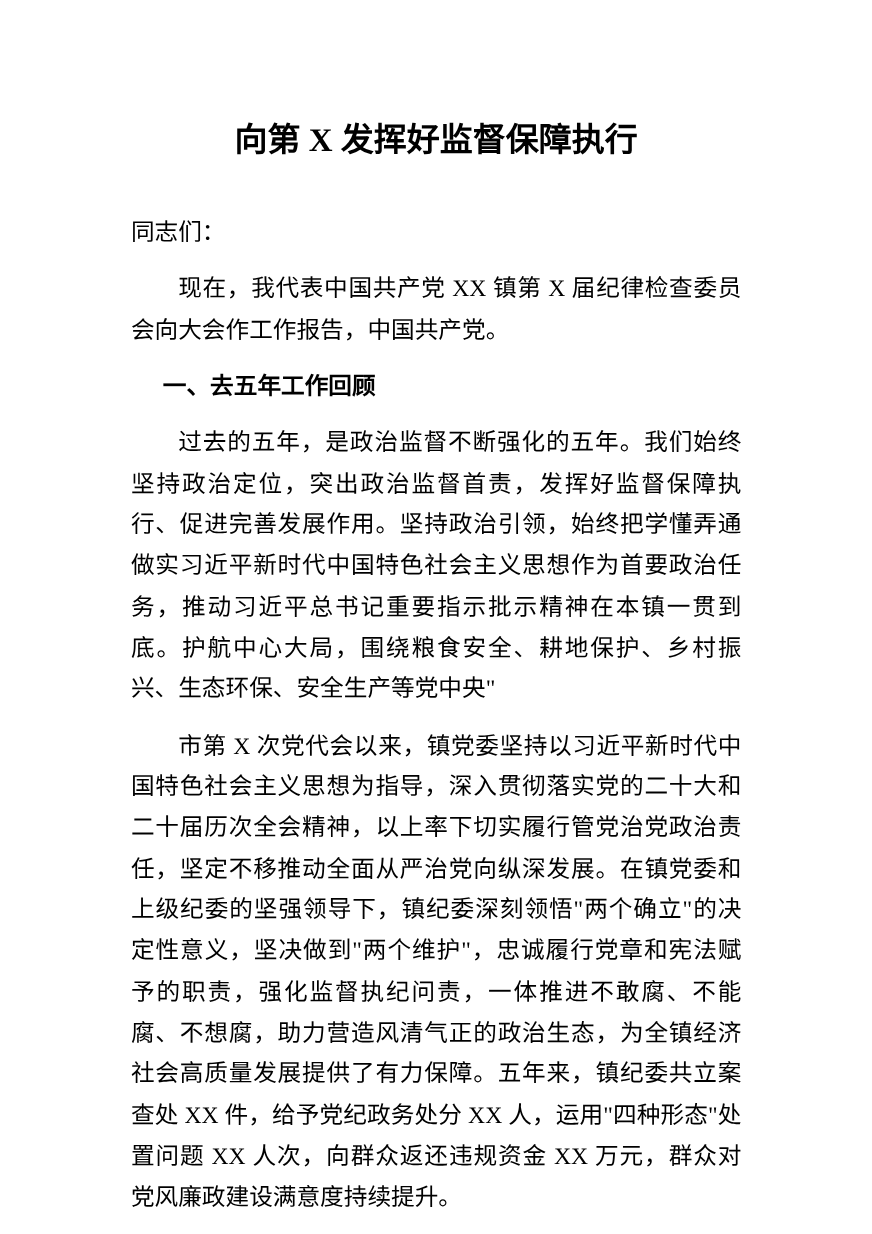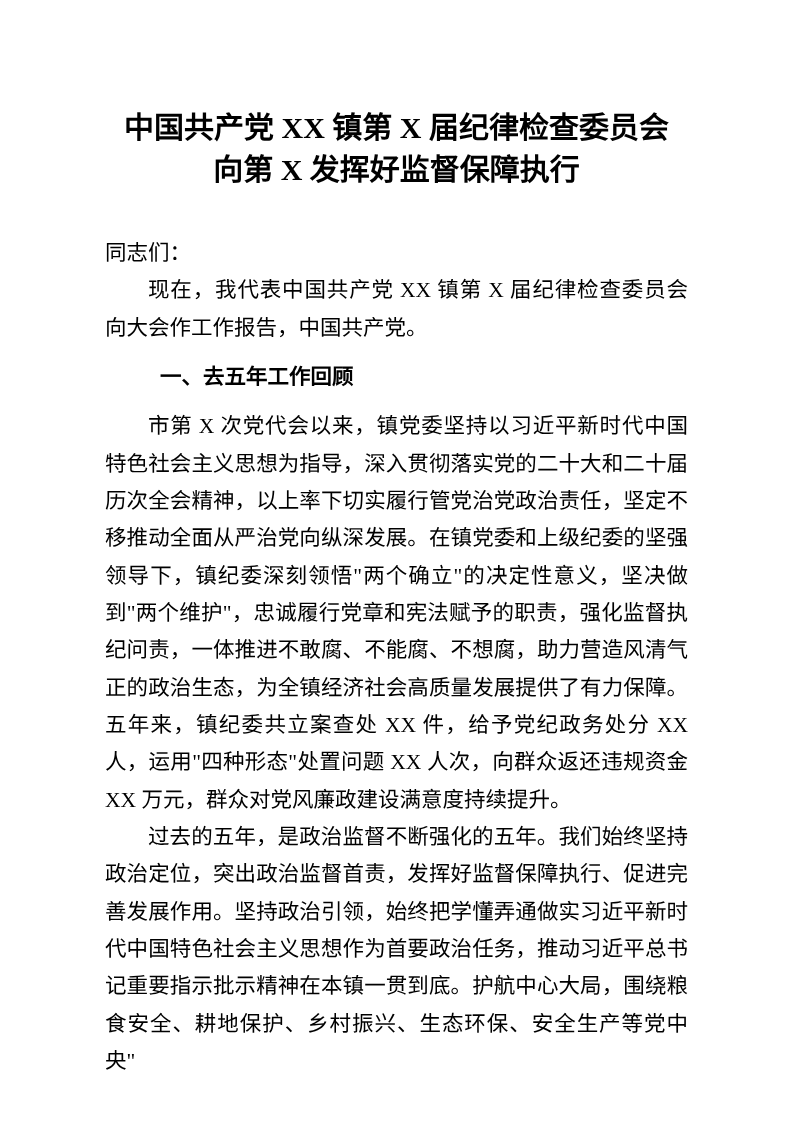--- a/index.html
+++ b/index.html
@@ -27,51 +27,50 @@
     text-align: center;
   }
   .title-line { display: block; }
   .doc-body {
     font-family: "Liberation Serif", "DejaVu Serif", serif;
     font-size: 21.5px;
     line-height: 37.33px;
     text-align: justify;
   }
   .doc-body p {
-    margin: 0;
+    margin: 14px;
   }
   .salutation {
     text-indent: 0;
   }
   .para {
     text-indent: 43px; 
   }
   .section-heading {
-    margin: 12px;
+    margin: 0;
     font-family: "Liberation Sans", "DejaVu Sans", sans-serif;
     font-weight: bold;
     font-size: 21.5px;
     line-height: 37.33px;
     text-indent: 43px;
     text-align: left;
   }
 </style>
 </head>
 <body>
 
 <div class="page">
   <h1 class="doc-title">
-    <span class="title-line">中国共产党 XX 镇第 X 届纪律检查委员会</span>
     <span class="title-line">向第 X 发挥好监督保障执行</span>
   </h1>
 
   <div class="doc-body">
     <p class="salutation">同志们：</p>
 
     <p class="para">现在，我代表中国共产党 XX 镇第 X 届纪律检查委员会向大会作工作报告，中国共产党。</p>
 
     <h2 class="section-heading">一、去五年工作回顾</h2>
 
+    <p class="para">过去的五年，是政治监督不断强化的五年。我们始终坚持政治定位，突出政治监督首责，发挥好监督保障执行、促进完善发展作用。坚持政治引领，始终把学懂弄通做实习近平新时代中国特色社会主义思想作为首要政治任务，推动习近平总书记重要指示批示精神在本镇一贯到底。护航中心大局，围绕粮食安全、耕地保护、乡村振兴、生态环保、安全生产等党中央"</p>
+
     <p class="para">市第 X 次党代会以来，镇党委坚持以习近平新时代中国特色社会主义思想为指导，深入贯彻落实党的二十大和二十届历次全会精神，以上率下切实履行管党治党政治责任，坚定不移推动全面从严治党向纵深发展。在镇党委和上级纪委的坚强领导下，镇纪委深刻领悟"两个确立"的决定性意义，坚决做到"两个维护"，忠诚履行党章和宪法赋予的职责，强化监督执纪问责，一体推进不敢腐、不能腐、不想腐，助力营造风清气正的政治生态，为全镇经济社会高质量发展提供了有力保障。五年来，镇纪委共立案查处 XX 件，给予党纪政务处分 XX 人，运用"四种形态"处置问题 XX 人次，向群众返还违规资金 XX 万元，群众对党风廉政建设满意度持续提升。</p>
-
-    <p class="para">过去的五年，是政治监督不断强化的五年。我们始终坚持政治定位，突出政治监督首责，发挥好监督保障执行、促进完善发展作用。坚持政治引领，始终把学懂弄通做实习近平新时代中国特色社会主义思想作为首要政治任务，推动习近平总书记重要指示批示精神在本镇一贯到底。护航中心大局，围绕粮食安全、耕地保护、乡村振兴、生态环保、安全生产等党中央"</p>
   </div>
 </div>
 
 </body></html>

